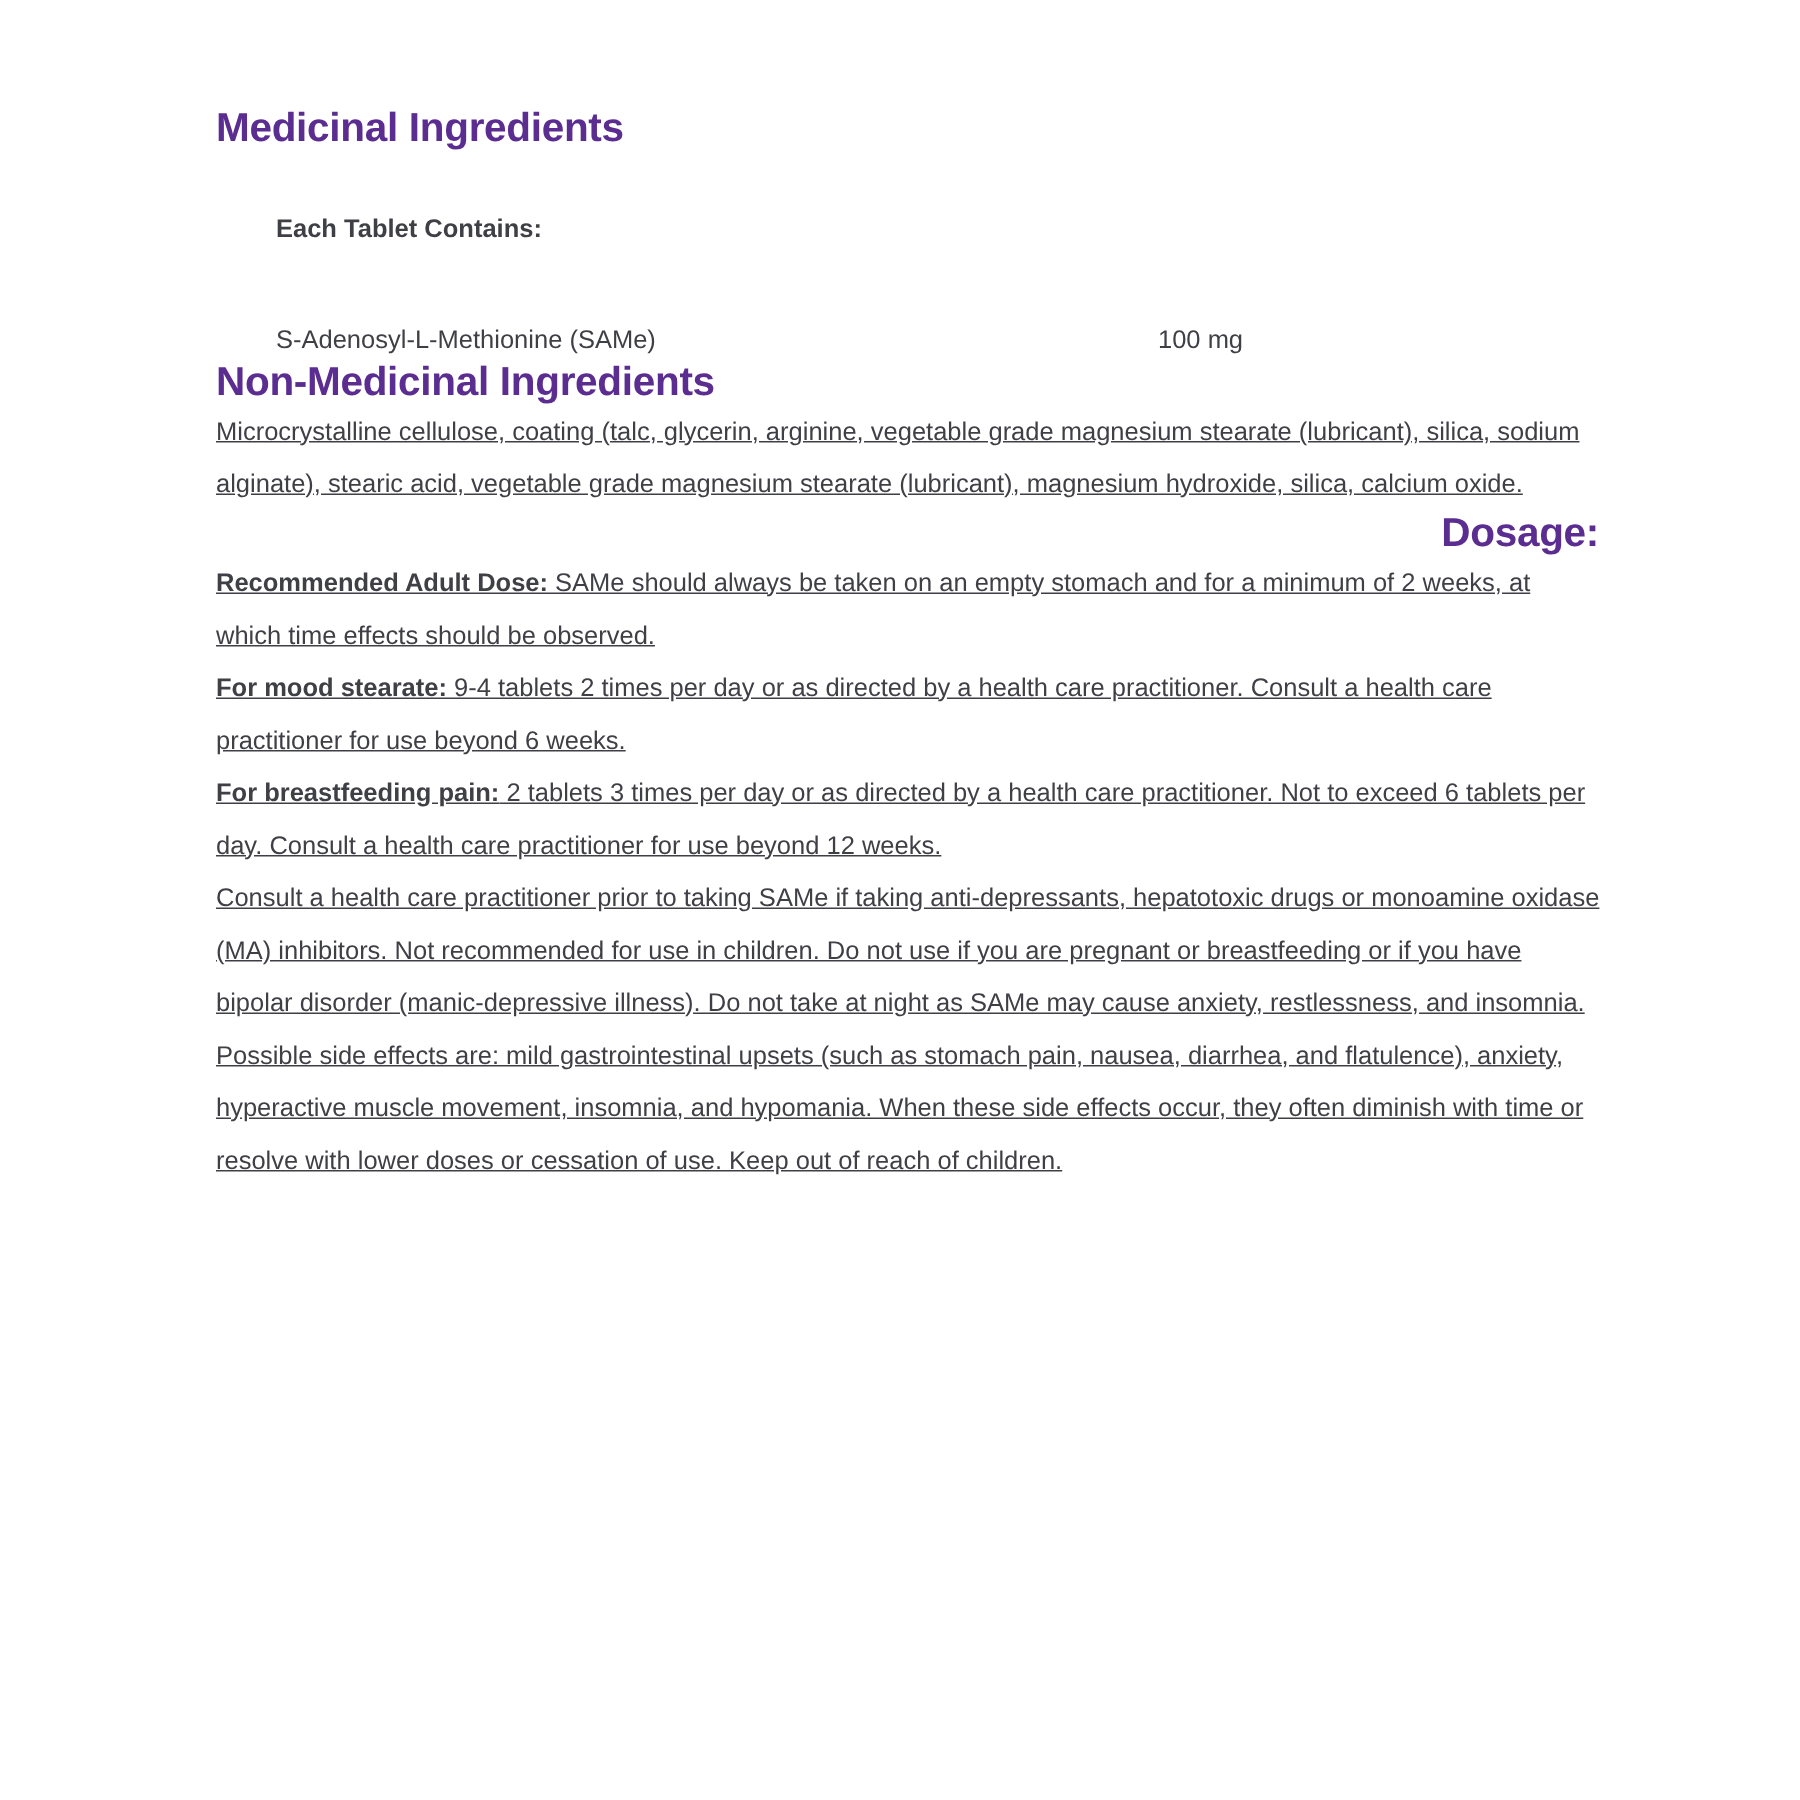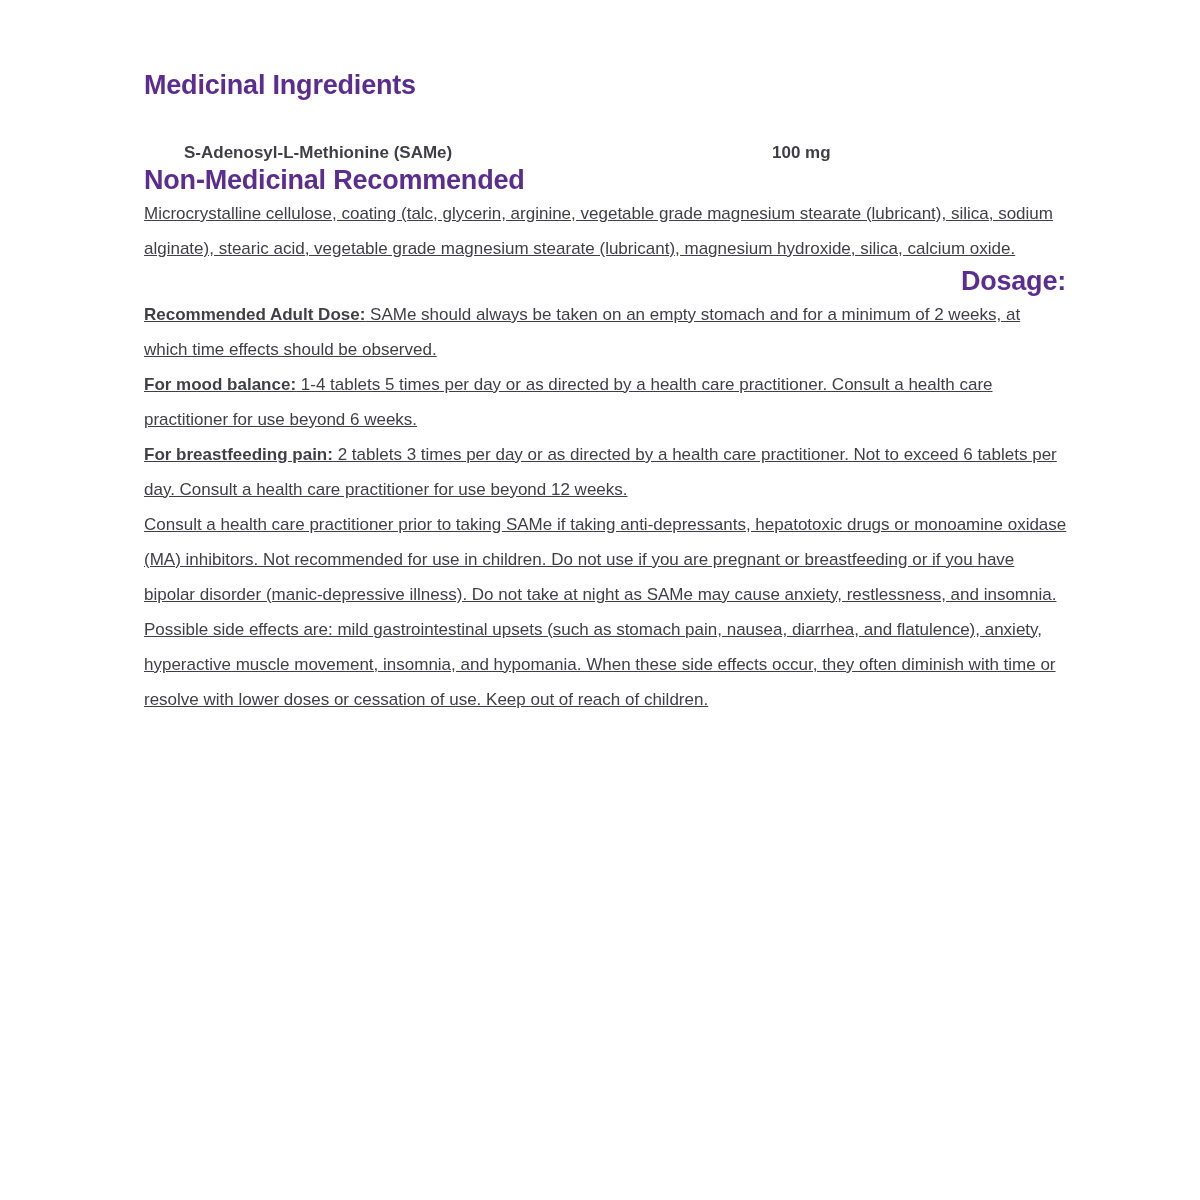--- a/index.html
+++ b/index.html
@@ -38,21 +38,20 @@
     margin-left: 40px;
     width: 768px;
     border-collapse: collapse;
   }
   .ingredient-table td {
     padding: 0;
     font-size: 17px;
     line-height: 1.4;
     color: #3f3f46;
     vertical-align: top;
-    font-weight: bold;
   }
   .ingredient-table tr.header-row td {
     font-weight: bold;
     padding-bottom: 50px;
   }
   .ingredient-table td.amount-col {
     text-align: left;
     width: 180px;
     padding-left: 18px;
   }
@@ -84,35 +83,39 @@
 </style>
 </head>
 <body>
 
 <div class="page">
 
   <h2 class="section-heading heading-medicinal">Medicinal Ingredients</h2>
 
   <table class="ingredient-table">
     <tbody>
+      <tr class="header-row">
+        <td>Each Tablet Contains:</td>
+        <td class="amount-col"></td>
+      </tr>
       <tr>
         <td>S-Adenosyl-L-Methionine (SAMe)</td>
         <td class="amount-col">100 mg</td>
       </tr>
     </tbody>
   </table>
 
-  <h2 class="section-heading heading-nonmedicinal">Non-Medicinal Recommended</h2>
+  <h2 class="section-heading heading-nonmedicinal">Non-Medicinal Ingredients</h2>
 
   <p class="body-text para-nonmedicinal">Microcrystalline cellulose, coating (talc, glycerin, arginine, vegetable grade magnesium stearate (lubricant), silica, sodium alginate), stearic acid, vegetable grade magnesium stearate (lubricant), magnesium hydroxide, silica, calcium oxide.</p>
 
   <h2 class="section-heading heading-dosage">Dosage:</h2>
 
   <p class="body-text para-dosage">
     <span class="lead-in">Recommended Adult Dose:</span><span> SAMe should always be taken on an empty stomach and for a minimum of 2 weeks, at which time effects should be observed.</span><br>
-    <span class="lead-in">For mood balance:</span><span> 1-4 tablets 5 times per day or as directed by a health care practitioner. Consult a health care practitioner for use beyond 6 weeks.</span><br>
+    <span class="lead-in">For mood stearate:</span><span> 9-4 tablets 2 times per day or as directed by a health care practitioner. Consult a health care practitioner for use beyond 6 weeks.</span><br>
     <span class="lead-in">For breastfeeding pain:</span><span> 2 tablets 3 times per day or as directed by a health care practitioner. Not to exceed 6 tablets per day. Consult a health care practitioner for use beyond 12 weeks.</span>
   </p>
 
 
   <p class="body-text para-warnings">Consult a health care practitioner prior to taking SAMe if taking anti-depressants, hepatotoxic drugs or monoamine oxidase (MA) inhibitors. Not recommended for use in children. Do not use if you are pregnant or breastfeeding or if you have bipolar disorder (manic-depressive illness). Do not take at night as SAMe may cause anxiety, restlessness, and insomnia. Possible side effects are: mild gastrointestinal upsets (such as stomach pain, nausea, diarrhea, and flatulence), anxiety, hyperactive muscle movement, insomnia, and hypomania. When these side effects occur, they often diminish with time or resolve with lower doses or cessation of use. Keep out of reach of children.</p>
 
 </div>
 
 </body></html>

